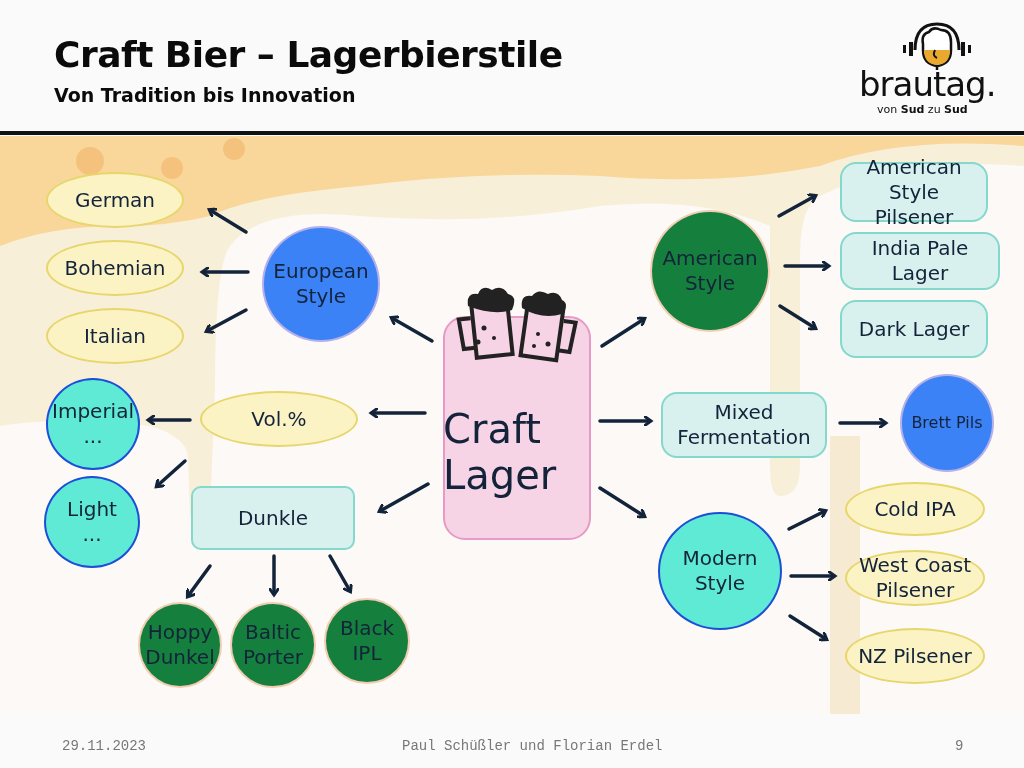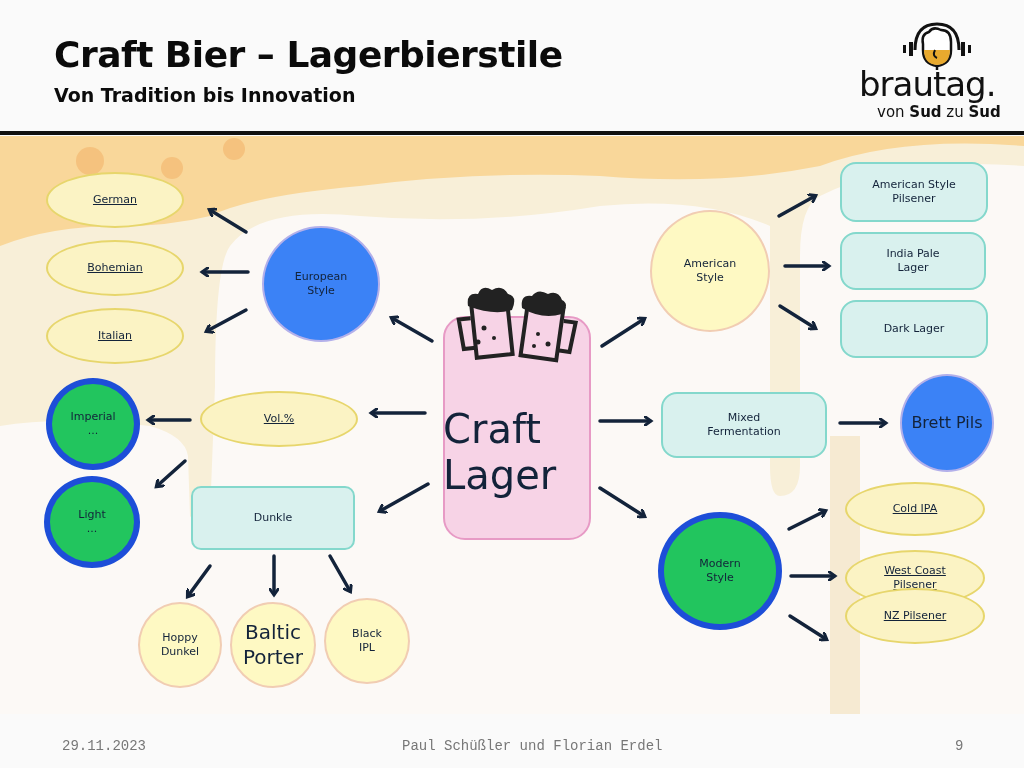--- a/index.html
+++ b/index.html
@@ -5,30 +5,30 @@
   html,body{margin:0;padding:0;}
   body{width:1024px;height:768px;position:relative;overflow:hidden;background:#fafafa;font-family:"DejaVu Sans",sans-serif;}
   .header{position:absolute;left:0;top:0;width:1024px;height:132px;background:#fafafa;padding-left:28px;}
   .title{position:absolute;left:54px;top:34px;font-family:"DejaVu Sans",sans-serif;font-weight:bold;font-size:36px;color:#0b0b0b;letter-spacing:-0.5px;}
   .subtitle{position:absolute;left:54px;top:84px;font-family:"DejaVu Sans",sans-serif;font-weight:bold;font-size:19px;color:#0b0b0b;}
   .rule{position:absolute;left:0;top:131px;width:1024px;height:4px;background:#111;}
   .logo{position:absolute;left:855px;top:20px;width:150px;height:90px;}
   .logo-word{position:absolute;left:4px;top:44px;font-family:"DejaVu Sans",sans-serif;font-size:34px;color:#111;letter-spacing:-1px;}
   .logo-word b{font-weight:normal;}
   .logo-word span.light{font-weight:normal;}
-  .logo-sub{position:absolute;left:22px;top:83px;font-size:15px;color:#111;white-space:nowrap;}
+  .logo-sub{position:absolute;left:22px;top:83px;font-size:11px;color:#111;white-space:nowrap;}
   .logo-sub b{font-weight:bold;}
   .canvas{position:absolute;left:0;top:136px;width:1024px;height:578px;background:#fcf9f6;overflow:hidden;}
   .footer{position:absolute;left:0;top:714px;width:1024px;height:54px;background:#fafafa;}
   .foot{position:absolute;top:24px;font-family:Liberation Mono, monospace;font-size:14px;color:#777;}
   .node{position:absolute;display:flex;align-items:center;justify-content:center;text-align:center;
-        font-family:"DejaVu Sans",sans-serif;font-size:11px;color:#13233a;line-height:1.25;box-sizing:border-box;white-space:pre-line;}
-  .yellow{background:#fbf3c4;border:2px solid #e7d66c;text-decoration:underline;}
-  .green{background:#22c55e;border:6px solid #1d4ed8;}
-  .peach{background:#fef9c3;border:2px solid #f1cdb3;}
+        font-family:"DejaVu Sans",sans-serif;font-size:20px;color:#13233a;line-height:1.25;box-sizing:border-box;white-space:pre-line;}
+  .yellow{background:#fbf3c4;border:2px solid #e7d66c;}
+  .green{background:#5eead4;border:2px solid #1d4ed8;}
+  .peach{background:#15803d;border:2px solid #f1cdb3;}
   .lav{background:#3b82f6;border:2px solid #b3b0ea;}
   .teal{background:#d9f1ee;border:2px solid #84d8cc;}
   .ellipse{border-radius:50%;}
   .circle{border-radius:50%;}
   .rbox{border-radius:16px;}
   .center{position:absolute;left:443px;top:316px;width:148px;height:224px;background:#f7d3e6;border:2px solid #e79ac5;border-radius:22px;box-sizing:border-box;}
   .center-label{position:absolute;left:443px;top:405px;width:148px;text-align:left;font-family:"DejaVu Sans",sans-serif;font-size:40px;line-height:1.15;color:#13233a;white-space:pre-line;}
   svg.arrows{position:absolute;left:0;top:0;}
 </style>
 </head>
@@ -135,33 +135,33 @@
 Dunkel</div>
   <div class="node circle peach" style="left:230px;top:466px;width:86px;height:86px;font-size:20px;">Baltic
 Porter</div>
   <div class="node circle peach" style="left:324px;top:462px;width:86px;height:86px;">Black
 IPL</div>
 
   <div class="node circle peach" style="left:650px;top:74px;width:120px;height:122px;">American
 Style</div>
   <div class="node rbox teal" style="left:840px;top:26px;width:148px;height:60px;">American Style
 Pilsener</div>
-  <div class="node rbox teal" style="left:840px;top:96px;width:146px;height:58px;">India Pale
+  <div class="node rbox teal" style="left:840px;top:96px;width:160px;height:58px;">India Pale
 Lager</div>
   <div class="node rbox teal" style="left:840px;top:164px;width:148px;height:58px;">Dark Lager</div>
 
   <div class="node rbox teal" style="left:661px;top:256px;width:166px;height:66px;">Mixed
 Fermentation</div>
   <div class="node circle lav" style="left:900px;top:238px;width:94px;height:98px;font-size:16px;">Brett Pils</div>
 
   <div class="node circle green" style="left:658px;top:376px;width:124px;height:118px;">Modern
 Style</div>
   <div class="node ellipse yellow" style="left:845px;top:346px;width:140px;height:54px;">Cold IPA</div>
   <div class="node ellipse yellow" style="left:845px;top:414px;width:140px;height:56px;">West Coast
 Pilsener</div>
-  <div class="node ellipse yellow" style="left:845px;top:452px;width:140px;height:56px;">NZ Pilsener</div>
+  <div class="node ellipse yellow" style="left:845px;top:492px;width:140px;height:56px;">NZ Pilsener</div>
 </div>
 
 <div class="footer">
   <div class="foot" style="left:62px;">29.11.2023</div>
   <div class="foot" style="left:402px;">Paul Schüßler und Florian Erdel</div>
   <div class="foot" style="left:955px;">9</div>
 </div>
 
 </body></html>

